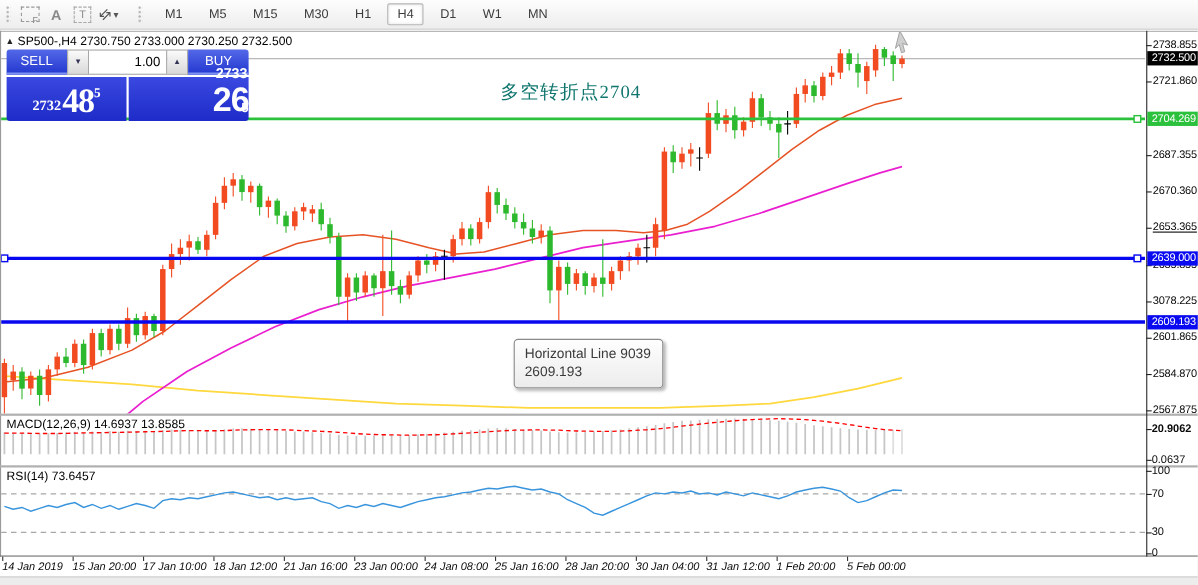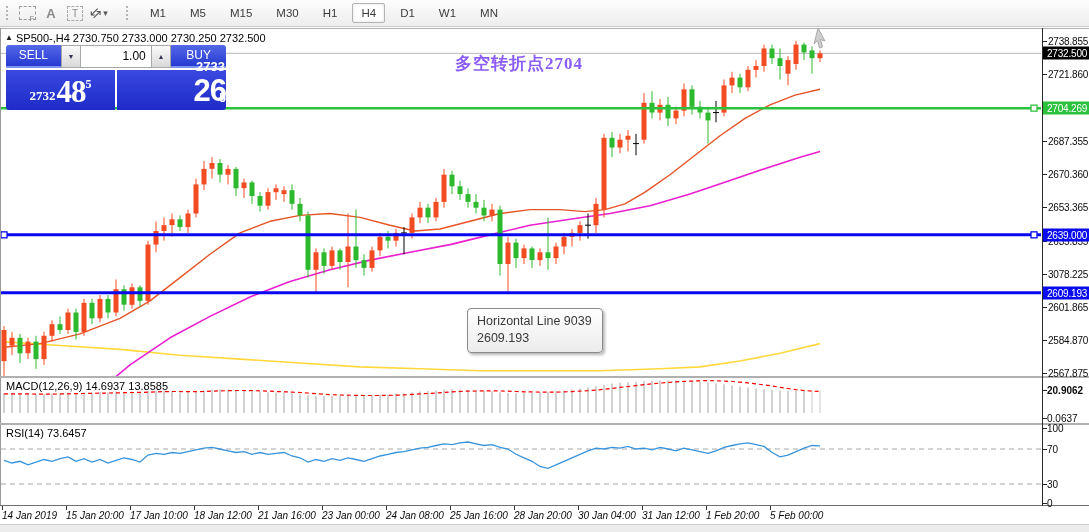--- a/index.html
+++ b/index.html
@@ -24,21 +24,21 @@
   .tbtn{padding:3px 8px;font-size:11.5px;color:#3c3c3c;border:1px solid transparent;border-radius:2px;}
   .tbtn.active{background:#fff;border:1px solid #b4b4b4;box-shadow:inset 0 0 3px #ddd;}
   
   .chart-frame{position:absolute;left:0;top:28px;width:1089px;height:478px;background:#fff;}
   .hborder{position:absolute;left:0;width:1089px;background:#b0b0b0;}
   .vaxis{position:absolute;left:1042px;top:28px;width:1px;height:478px;background:#2a2a2a;}
   .leftedge{position:absolute;left:0;top:28px;width:1px;height:478px;background:#9a9a9a;}
   #svg{position:absolute;left:0;top:0;}
   .chart-title{position:absolute;left:16px;top:32px;font-size:11px;color:#000;white-space:nowrap;}
   .title-marker{position:absolute;left:5px;top:33px;font-size:8px;color:#222;}
-  .annotation{position:absolute;left:455px;top:52px;font-size:17px;font-weight:bold;color:#8b5cf6;
+  .annotation{position:absolute;left:455px;top:72px;font-size:17px;font-weight:normal;color:#0f766e;
               font-family:"Liberation Serif",serif;letter-spacing:1px;white-space:nowrap;}
   
   .plabel{position:absolute;left:1048px;transform:translateY(-50%);font-size:10px;color:#0a0a0a;
           white-space:nowrap;letter-spacing:-0.2px;}
   .ptick{position:absolute;left:1042px;width:5px;height:1px;background:#222;}
   .badge{position:absolute;left:1043px;width:46px;height:13px;line-height:13px;padding-left:4px;
          transform:translateY(-50%);font-size:10px;color:#fff;letter-spacing:-0.2px;}
   .badge.current{background:#000;}
   .badge.level-green{background:#2cc13c;}
   .badge.level-blue{background:#0a0af0;}
@@ -492,21 +492,21 @@
 
   <div id="price-labels">
       <div class="plabel" style="top: 41px;">2738.855</div>
       <div class="ptick" style="top: 41px;"></div>
       <div class="plabel" style="top: 73.9941px;">2721.860</div>
       <div class="ptick" style="top: 73.9941px;"></div>
       <div class="plabel" style="top: 140.982px;">2687.355</div>
       <div class="ptick" style="top: 140.982px;"></div>
       <div class="plabel" style="top: 173.976px;">2670.360</div>
       <div class="ptick" style="top: 173.976px;"></div>
-      <div class="plabel" style="top: 206.97px;">2653.365</div>
+      <div class="plabel" style="top: 206.97px; text-decoration: underline;">2653.365</div>
       <div class="ptick" style="top: 206.97px;"></div>
       <div class="plabel" style="top: 240.964px;">2635.855</div>
       <div class="ptick" style="top: 240.964px;"></div>
       <div class="plabel" style="top: 273.958px;">3078.225</div>
       <div class="ptick" style="top: 273.958px;"></div>
       <div class="plabel" style="top: 306.952px;">2601.865</div>
       <div class="ptick" style="top: 306.952px;"></div>
       <div class="plabel" style="top: 339.946px;">2584.870</div>
       <div class="ptick" style="top: 339.946px;"></div>
       <div class="plabel" style="top: 372.941px;">2567.875</div>

